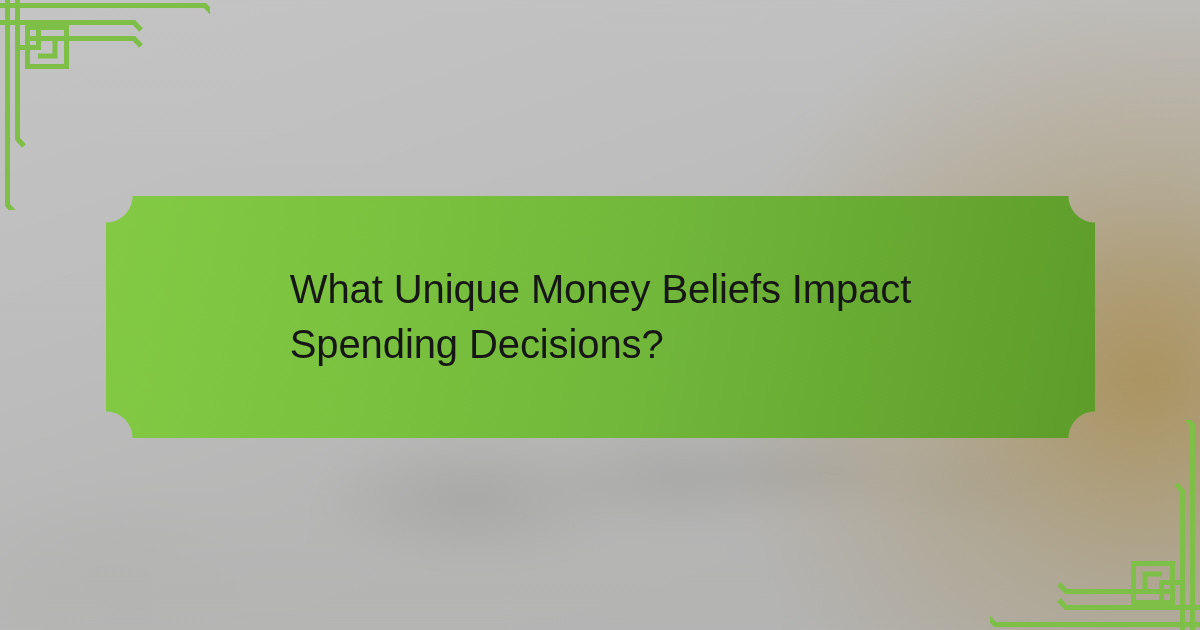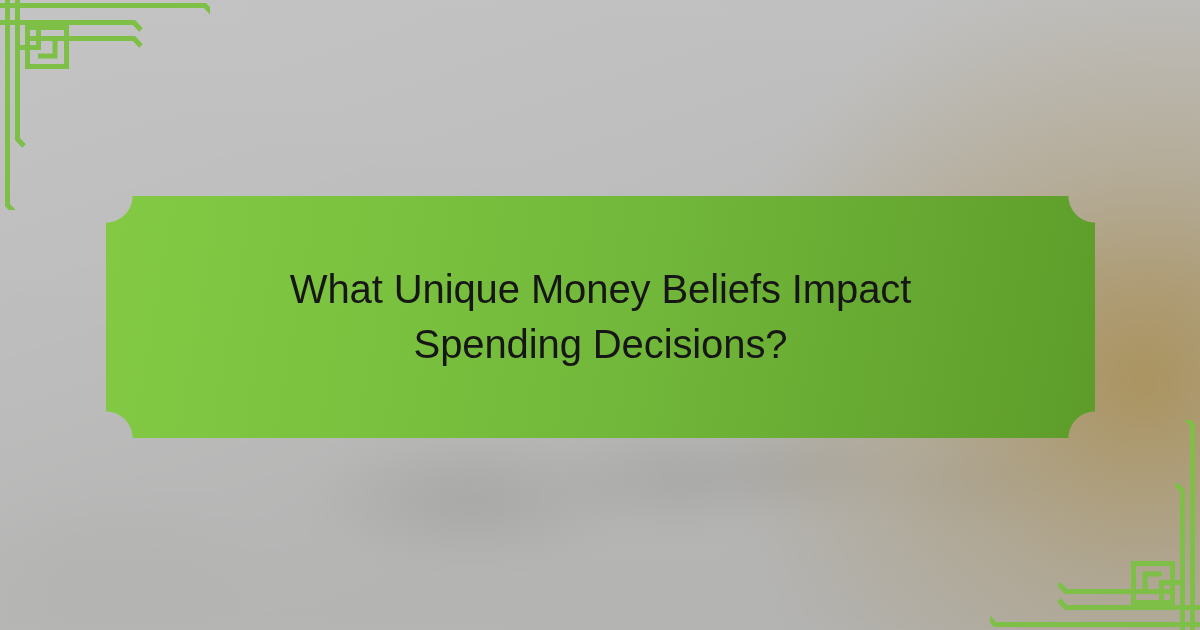--- a/index.html
+++ b/index.html
@@ -71,21 +71,21 @@
       radial-gradient(circle 26px at 0 100%, transparent 0 26px, #000 27px),
       radial-gradient(circle 26px at 100% 100%, transparent 0 26px, #000 27px);
     mask-composite: intersect;
   }
   .banner-title {
     position: absolute;
     inset: 0;
     display: flex;
     align-items: center;
     justify-content: center;
-    text-align: center;
+    text-align: left;
     color: #161616;
     font-size: 40px;
     line-height: 1.38;
     letter-spacing: -0.1px;
     font-weight: 400;
     font-stretch: condensed;
     padding: 0 70px;
     box-sizing: border-box;
     white-space: pre-line;
   }

